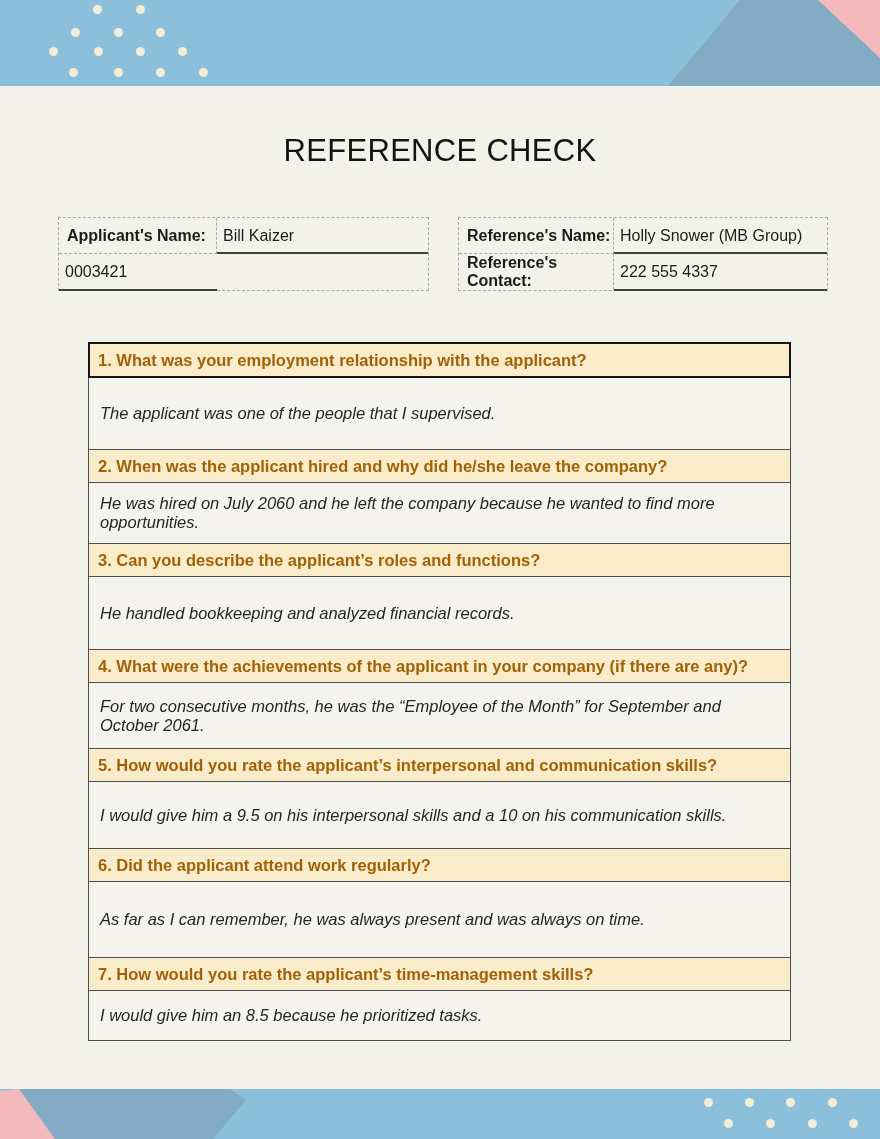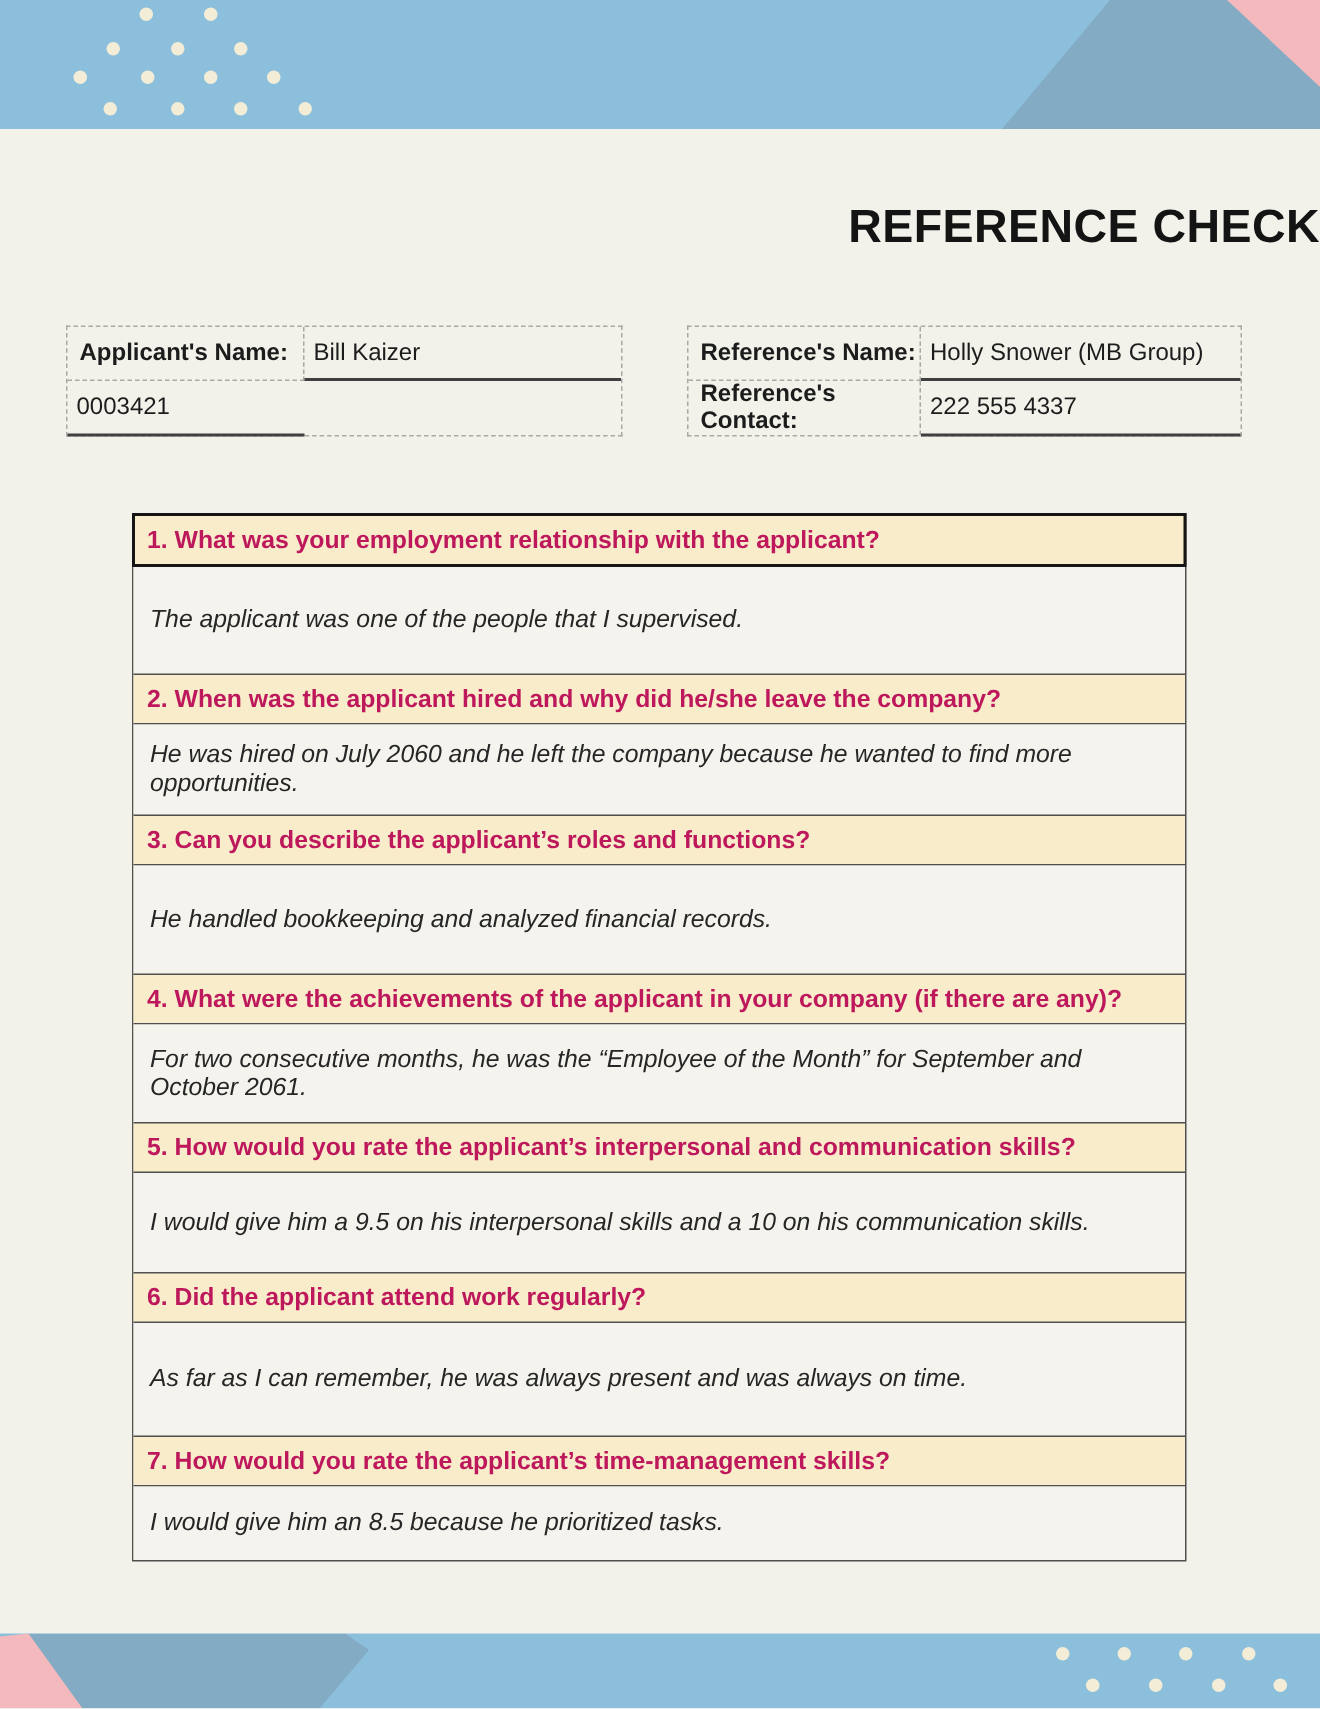--- a/index.html
+++ b/index.html
@@ -24,39 +24,39 @@
   .banner{position:absolute;left:0;top:0;width:880px;height:86px;background:var(--banner-blue);}
   .footerband{position:absolute;left:0;bottom:0;width:880px;height:50px;background:var(--banner-blue);}
   .shape{position:absolute;inset:0;}
   .banner-dark{background:var(--shape-dark-blue);clip-path:polygon(740px 0px,880px 0px,880px 86px,668px 86px);}
   .banner-pink{background:var(--shape-pink);clip-path:polygon(818px 0px,880px 0px,880px 58px);}
   .footer-dark{background:var(--shape-dark-blue);clip-path:polygon(18px 0px,230px 0px,246px 11px,213px 50px,54px 50px);}
   .footer-pink{background:var(--shape-pink);clip-path:polygon(0px 2px,19px 0px,55px 50px,0px 50px);}
   .dot{position:absolute;width:9px;height:9px;border-radius:50%;background:var(--dot-cream);}
 
   
-  .title{position:absolute;left:0;top:133px;width:880px;text-align:right;
-         font-size:31px;font-weight:700;letter-spacing:.3px;color:#141414;}
+  .title{position:absolute;left:0;top:133px;width:880px;text-align:center;
+         font-size:31px;font-weight:400;letter-spacing:.3px;color:#141414;}
 
   
   .fieldgroup{position:absolute;top:217px;display:grid;grid-auto-rows:36px;
               border:1px dashed var(--dash);background:transparent;}
-  .fg-left{left:44px;width:371px;grid-template-columns:158px 1fr;}
+  .fg-left{left:58px;width:371px;grid-template-columns:158px 1fr;}
   .fg-right{left:458px;width:370px;grid-template-columns:155px 1fr;}
   .cell{display:flex;align-items:center;font-size:16px;color:var(--ink);position:relative;}
   .cell.lab{font-weight:700;padding-left:8px;border-right:1px dashed var(--dash);}
   .cell.val{padding-left:6px;}
   .row1{border-bottom:1px dashed var(--dash);}
   .cell.val::after{content:"";position:absolute;left:0;right:0;bottom:-1px;height:2px;background:var(--underline);}
 
   
   .qa{position:absolute;left:88px;top:342px;width:703px;border:1px solid var(--table-border);
       background:var(--answer-bg);}
   .qrow{height:34px;display:flex;align-items:center;padding:0 9px;
-        background:var(--question-bg);font-weight:700;font-size:16.5px;color:#be185d;
+        background:var(--question-bg);font-weight:700;font-size:16.5px;color:#a16207;
         border-top:1px solid var(--table-border);border-bottom:1px solid var(--table-border);}
   .qrow.first{border:none;outline:2px solid #151515;outline-offset:-1px;}
   .arow{display:flex;align-items:center;padding:0 11px;
         font-style:italic;font-size:16.5px;color:#262626;background:var(--answer-bg);}
 </style>
 </head>
 <body>
 
 <div class="page">
 

